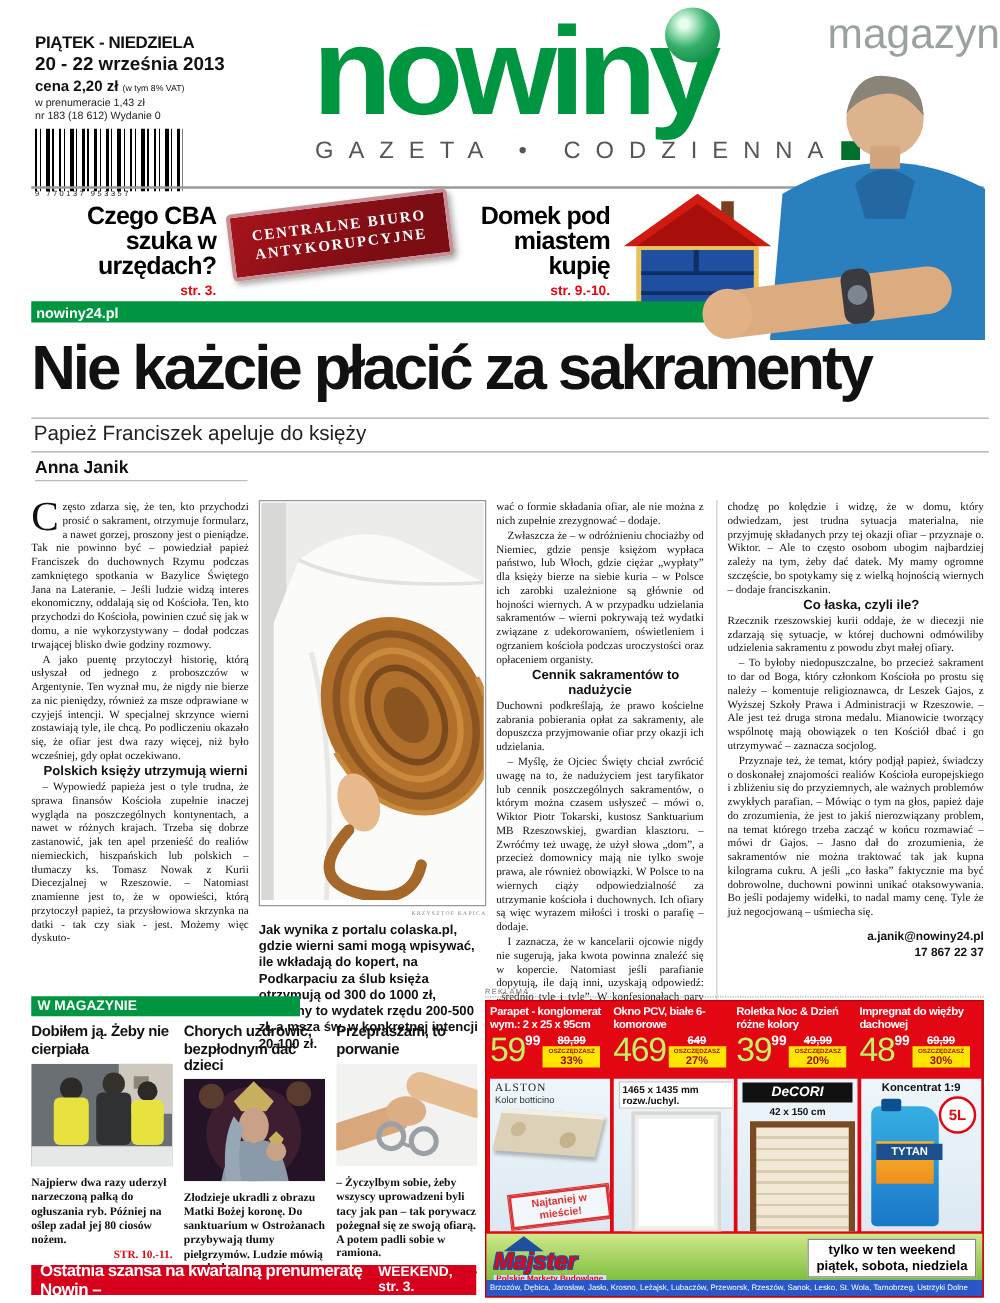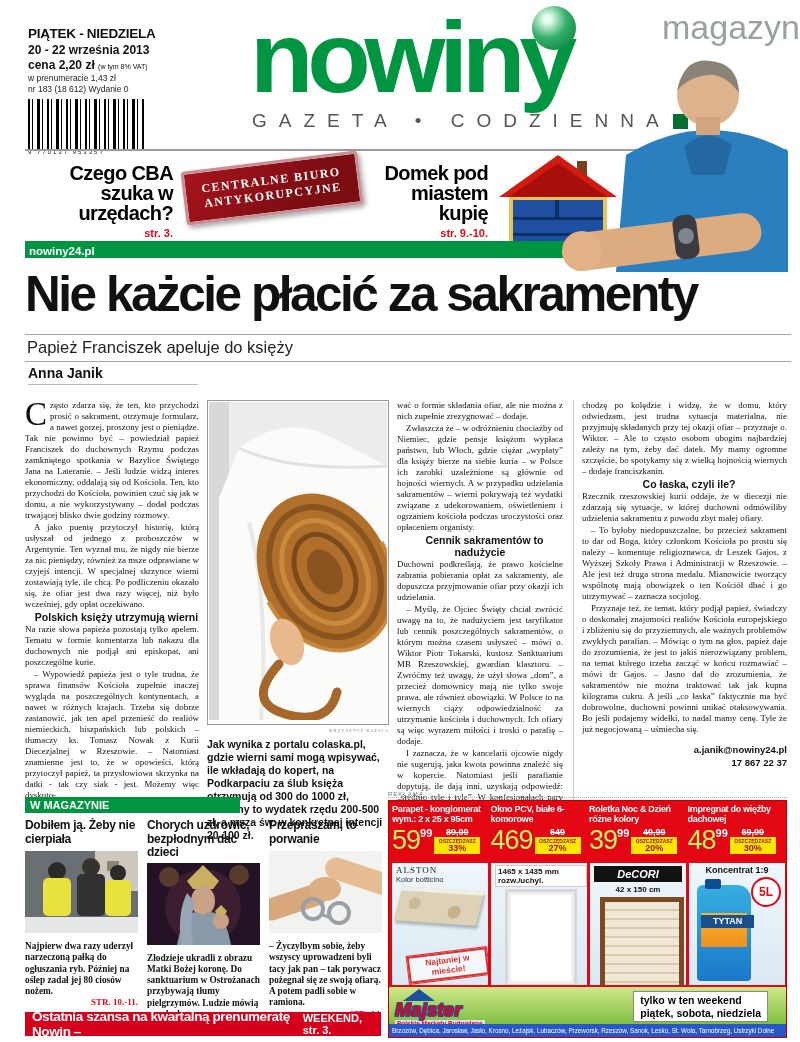--- a/index.html
+++ b/index.html
@@ -2,21 +2,21 @@
 <html><head>
 <meta charset="utf-8">
 <style>
   html,body{margin:0;padding:0;background:#fff;}
   .page{position:relative;width:800px;height:1042px;background:#fff;overflow:hidden;
         font-family:"Liberation Sans",sans-serif;color:#111;}
   
   .masthead{position:absolute;top:8px;left:25px;width:760px;height:140px;}
   .issue-info{position:absolute;top:18px;left:3px;width:170px;line-height:1.25;}
   .ii-day{font-weight:bold;font-size:13.5px;letter-spacing:-0.3px;}
-  .ii-date{font-weight:bold;font-size:12px;}
+  .ii-date{font-weight:bold;font-size:15px;}
   .ii-price{font-weight:bold;font-size:12px;}
   .ii-vat{font-weight:normal;font-size:7px;}
   .ii-sub,.ii-no{font-size:8.5px;color:#222;}
   .barcode{margin-top:5px;width:118px;height:50px;
     background:repeating-linear-gradient(90deg,#000 0 2px,#fff 2px 4px,#000 4px 5px,#fff 5px 9px,#000 9px 12px,#fff 12px 14px,#000 14px 15px,#fff 15px 19px);}
   .barcode-digits{font-size:6px;letter-spacing:2px;}
   .logo-wrap{position:absolute;top:0;left:215px;width:470px;height:140px;}
   .logo-magazyn{position:absolute;top:0px;right:-90px;font-size:34px;color:#9aa29e;letter-spacing:0px;}
   .logo-text{position:absolute;top:2px;left:10px;font-size:100px;line-height:95px;font-weight:bold;
              color:#009641;letter-spacing:-6px;transform:scaleX(1.04);transform-origin:left;}
@@ -111,22 +111,22 @@
   .jug .cap{position:absolute;top:-6px;left:8px;width:16px;height:10px;background:#0d4f91;border-radius:2px;}
   .jug .lab{position:absolute;top:28px;left:4px;right:4px;height:34px;background:linear-gradient(180deg,#f7b32b,#ef8f1e);
             text-align:center;color:#fff;font-weight:bold;font-size:9px;line-height:13px;}
   .jug .lab span{background:#1b4f8e;display:inline-block;padding:0 12px;margin-top:2px;}
   .ad-strip{position:absolute;top:186px;left:0;width:100%;height:37px;
             background:linear-gradient(180deg,#cfe88a,#7fbf3f);}
   .majster{position:absolute;left:6px;top:2px;}
   .m-roof{width:0;height:0;border-left:16px solid transparent;border-right:16px solid transparent;border-bottom:12px solid #1f4fa0;margin-left:8px;}
   .m-name{font-weight:bold;font-style:italic;font-size:19px;line-height:18px;color:#e30613;text-shadow:1px 1px 0 #1f4fa0,-1px -1px 0 #1f4fa0,1px -1px 0 #1f4fa0,-1px 1px 0 #1f4fa0;}
   .m-sub{font-size:6.5px;font-weight:bold;color:#e30613;background:#cfe3f5;padding:0 2px;margin-top:1px;}
-  .promo{position:absolute;right:18px;top:4px;background:#fff;border:1px solid #888;color:#000;
-         font-weight:bold;font-size:10.5px;line-height:12.5px;padding:2px 6px;}
+  .promo{position:absolute;right:5px;top:4px;background:#fff;border:1px solid #888;color:#000;
+         font-weight:bold;font-size:10.5px;line-height:12.5px;text-align:center;padding:2px 6px;}
   .cities{position:absolute;bottom:0;left:0;width:100%;height:13px;background:#2a57c8;color:#fff;
           font-size:6.3px;line-height:13px;white-space:nowrap;overflow:hidden;padding-left:3px;box-sizing:border-box;}
   
   .footerbar{position:absolute;top:1012px;left:25px;width:356px;height:24px;background:#d6001c;color:#fff;
              display:flex;align-items:center;padding-left:7px;box-sizing:border-box;}
   .fb-main{font-weight:bold;font-size:13.5px;letter-spacing:-0.4px;}
   .fb-sub{font-weight:bold;font-size:11px;margin-left:4px;}
 </style>
 </head>
 <body>
@@ -197,21 +197,20 @@
 
   <h1 class="headline">Nie każcie płacić za sakramenty</h1>
   <div class="standfirst">Papież Franciszek apeluje do księży</div>
   <div class="byline">Anna Janik</div>
 
   <section class="article-body">
     <div class="col1">
       <p class="first dropcap">Często zdarza się, że ten, kto przychodzi prosić o sakrament, otrzymuje formularz, a nawet gorzej, proszony jest o pieniądze. Tak nie powinno być – powiedział papież Franciszek do duchownych Rzymu podczas zamkniętego spotkania w Bazylice Świętego Jana na Lateranie. – Jeśli ludzie widzą interes ekonomiczny, oddalają się od Kościoła. Ten, kto przychodzi do Kościoła, powinien czuć się jak w domu, a nie wykorzystywany – dodał podczas trwającej blisko dwie godziny rozmowy.</p>
       <p>A jako puentę przytoczył historię, którą usłyszał od jednego z proboszczów w Argentynie. Ten wyznał mu, że nigdy nie bierze za nic pieniędzy, również za msze odprawiane w czyjejś intencji. W specjalnej skrzynce wierni zostawiają tyle, ile chcą. Po podliczeniu okazało się, że ofiar jest dwa razy więcej, niż było wcześniej, gdy opłat oczekiwano.</p>
       <p class="colsub">Polskich księży utrzymują wierni</p>
-      <p class="first">Na razie słowa papieża pozostają tylko apelem. Tematu w formie komentarza lub nakazu dla duchownych nie podjął ani episkopat, ani poszczególne kurie.</p>
       <p>– Wypowiedź papieża jest o tyle trudna, że sprawa finansów Kościoła zupełnie inaczej wygląda na poszczególnych kontynentach, a nawet w różnych krajach. Trzeba się dobrze zastanowić, jak ten apel przenieść do realiów niemieckich, hiszpańskich lub polskich – tłumaczy ks. Tomasz Nowak z Kurii Diecezjalnej w Rzeszowie. – Natomiast znamienne jest to, że w opowieści, którą przytoczył papież, ta przysłowiowa skrzynka na datki - tak czy siak - jest. Możemy więc dyskuto-</p>
     </div>
     <div class="colfig">
       <div class="figure">
         <svg width="178" height="318" viewBox="0 0 178 318">
           <rect width="178" height="318" fill="#ececea"></rect>
           <rect width="20" height="318" fill="#d8d8d6"></rect>
           <path d="M30,46 Q75,12 120,34 L178,64 L178,318 L10,318 L10,96 Z" fill="#fbfbf9"></path>
           <path d="M30,46 Q80,70 178,64" stroke="#e2e2de" stroke-width="3" fill="none"></path>
           <path d="M40,120 Q60,200 52,318" stroke="#e8e8e4" stroke-width="4" fill="none"></path>

